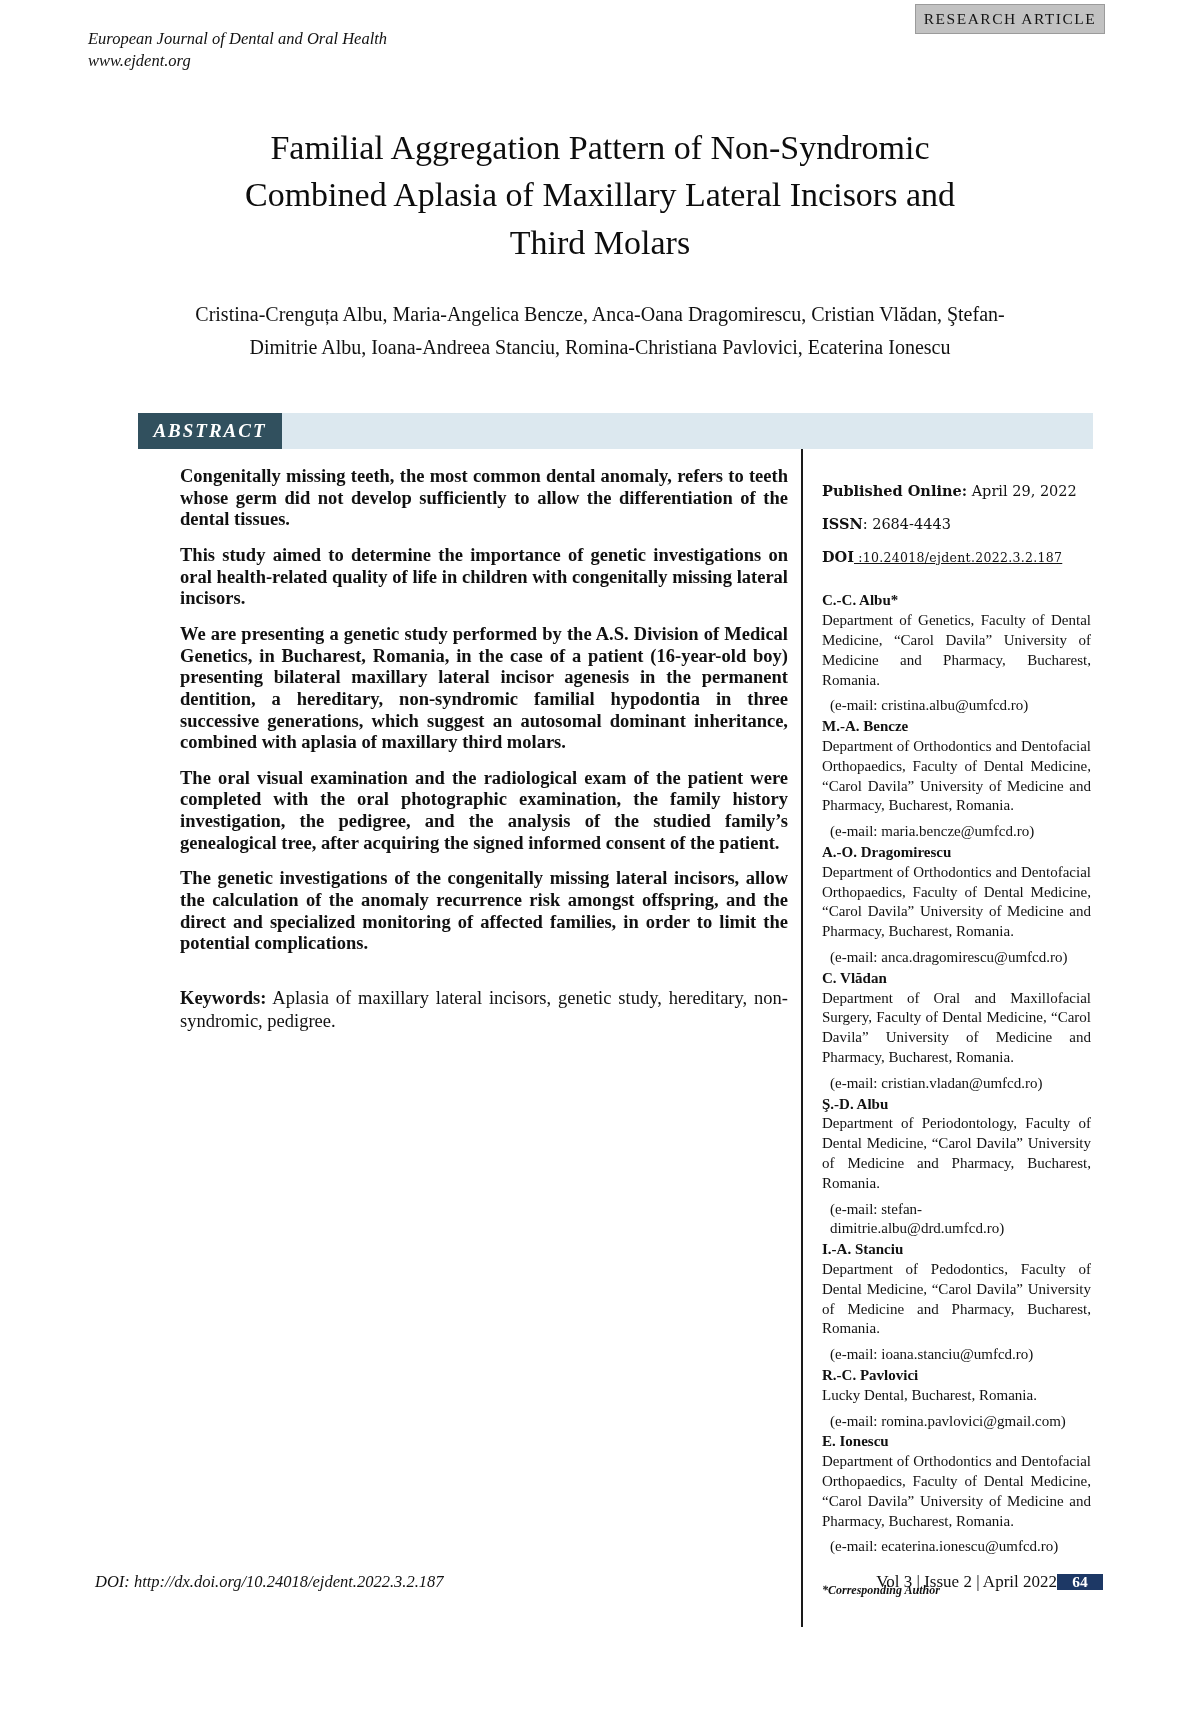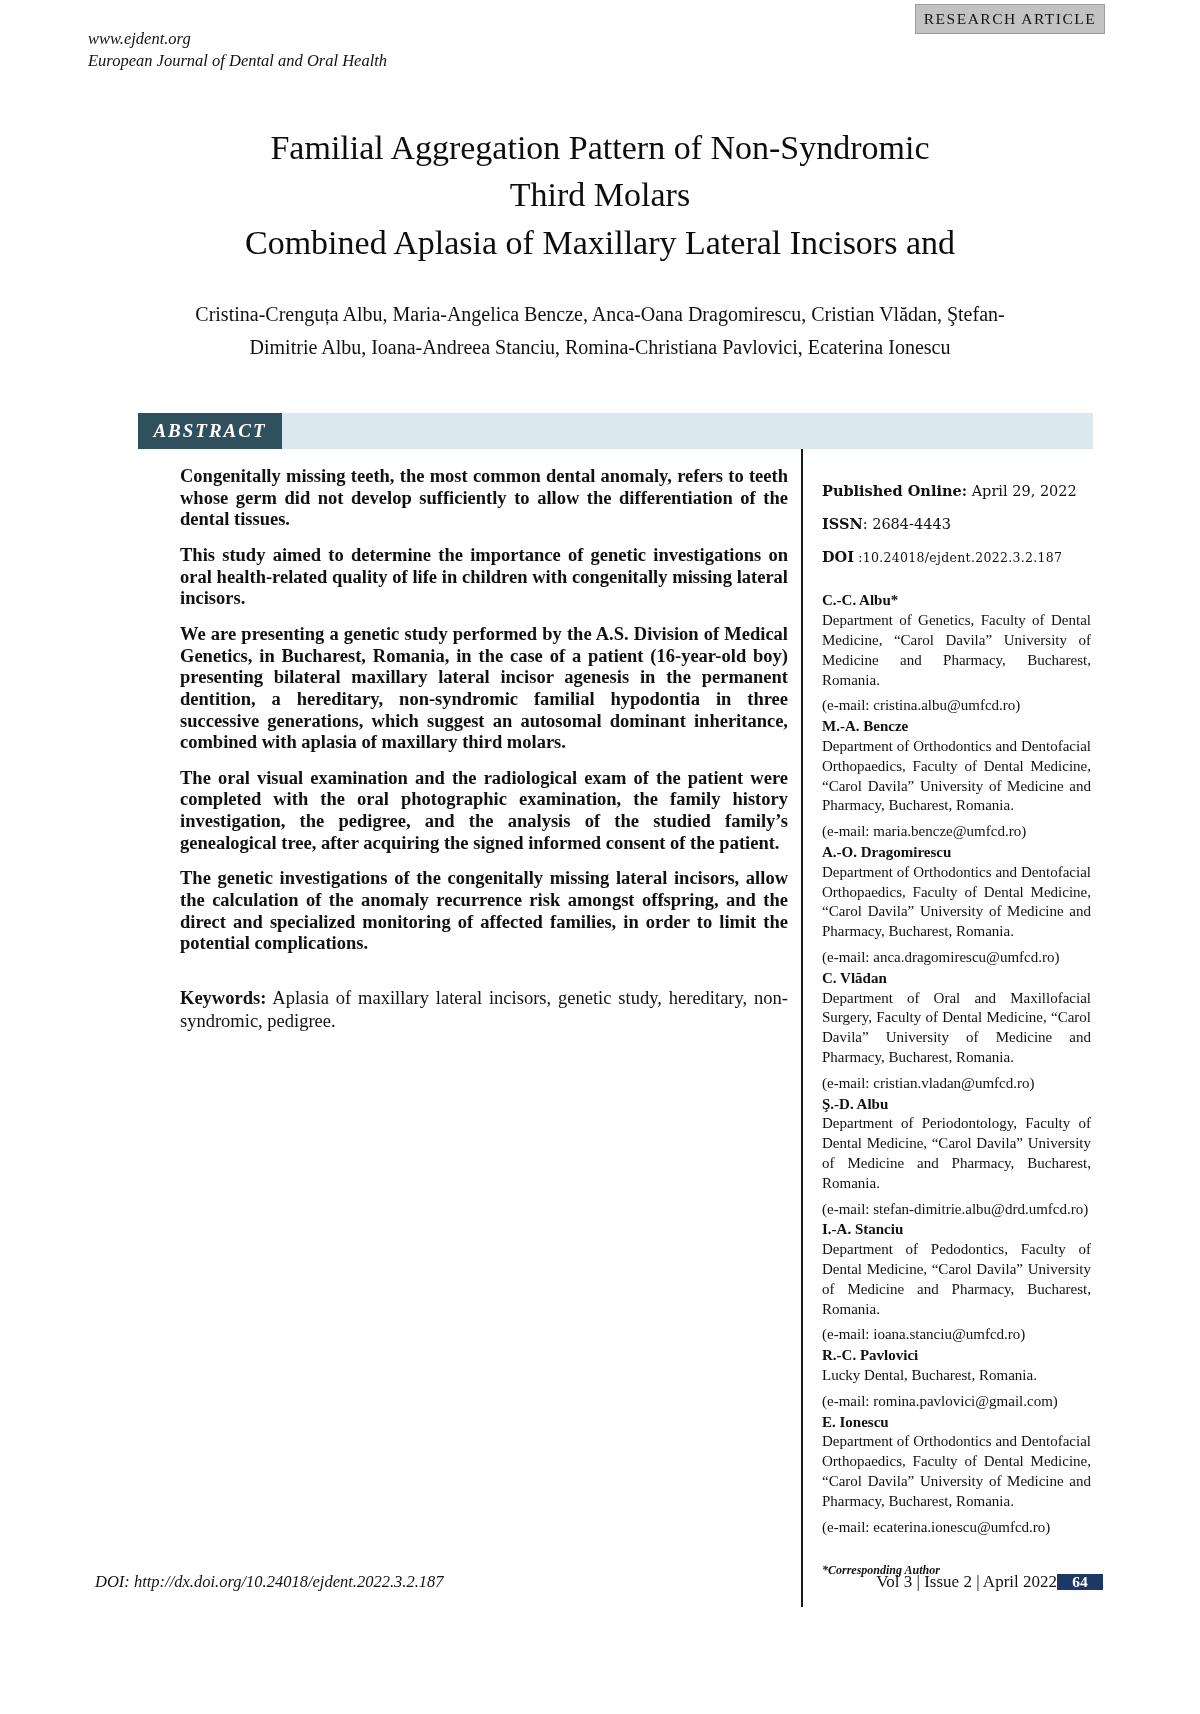--- a/index.html
+++ b/index.html
@@ -68,25 +68,25 @@
   .keywords .kw-label { font-weight:bold; margin-right:6px; }
   .col-right {
     flex:1;
     border-left:2px solid #1a1a1a;
     padding:32px 2px 28px 19px;
     font-size:15px; line-height:1.32;
   }
   .meta-block { font-family:"DejaVu Serif", serif; }
   .meta-line { margin-bottom:13px; font-size:14.5px; }
   .meta-line .lbl { font-weight:bold; }
-  .meta-line.doi-line .val { font-size:12.5px; letter-spacing:0.3px; }
+  .meta-line.doi-line .val { font-size:12.5px; letter-spacing:0.3px;text-decoration:underline; }
   .author-entries { margin-top:24px; }
   .author-name { font-weight:bold; }
   .author-aff { text-align:justify; }
-  .author-email { margin:6px 0 1px; }
+  .author-email { margin:6px 8px 1px; }
   .corresponding {
     margin-top:26px;
     font-weight:bold; font-style:italic; font-size:12px;
   }
   
   .footer {
     position:absolute; left:95px; right:97px; top:1572px;
     display:flex; justify-content:space-between; align-items:center;
   }
   .footer-doi { font-style:italic; font-size:16.5px; }
@@ -99,28 +99,28 @@
   }
 </style>
 </head>
 <body>
 
 <div class="page">
 
   <div class="badge">RESEARCH ARTICLE</div>
 
   <div class="journal-head">
+    <div>European Journal of Dental and Oral Health</div>
     <div>www.ejdent.org</div>
-    <div>European Journal of Dental and Oral Health</div>
   </div>
 
   <div class="title">
     <div>Familial Aggregation Pattern of Non-Syndromic</div>
+    <div>Combined Aplasia of Maxillary Lateral Incisors and</div>
     <div>Third Molars</div>
-    <div>Combined Aplasia of Maxillary Lateral Incisors and</div>
   </div>
 
   <div class="authors-line">
     <div>Cristina-Crenguța Albu, Maria-Angelica Bencze, Anca-Oana Dragomirescu, Cristian Vlădan, Ştefan-</div>
     <div>Dimitrie Albu, Ioana-Andreea Stanciu, Romina-Christiana Pavlovici, Ecaterina Ionescu</div>
   </div>
 
   <div class="abstract-bar">
     <div class="abstract-label">ABSTRACT</div>
     <div class="abstract-rest"></div>

